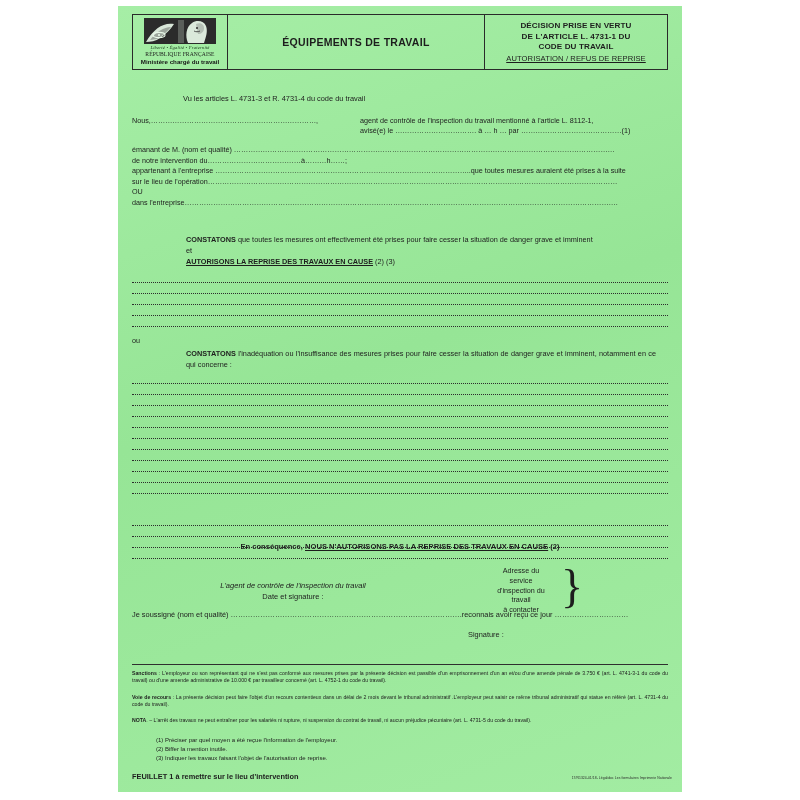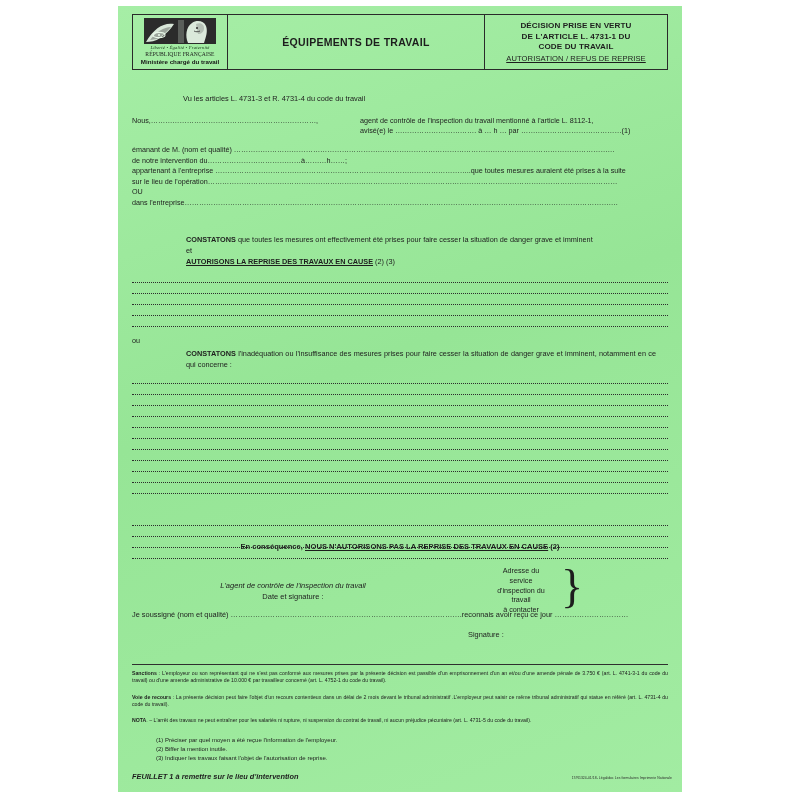--- a/index.html
+++ b/index.html
@@ -170,21 +170,21 @@
 
   
   .fine {
     position: absolute; left: 14px; width: 536px;
     font-size: 5.2px; line-height: 7.2px; text-align: justify;
   }
   .fine b { font-weight: bold; }
   .notes { position: absolute; left: 38px; font-size: 6px; line-height: 9.2px; }
   .feuillet {
     position: absolute; left: 14px; top: 766px;
-    font-size: 7.4px; font-style: italic; font-weight: 600;
+    font-size: 7.4px; font-weight: 600;
   }
   .impr {
     position: absolute; right: 10px; top: 770px;
     font-size: 3.4px; color: #2b2b2b; letter-spacing: .05px;
   }
   .hr-top { position: absolute; left: 14px; top: 658px; width: 536px; border-top: 1px solid #2f2f2f; }
 </style>
 </head>
 <body>
 

